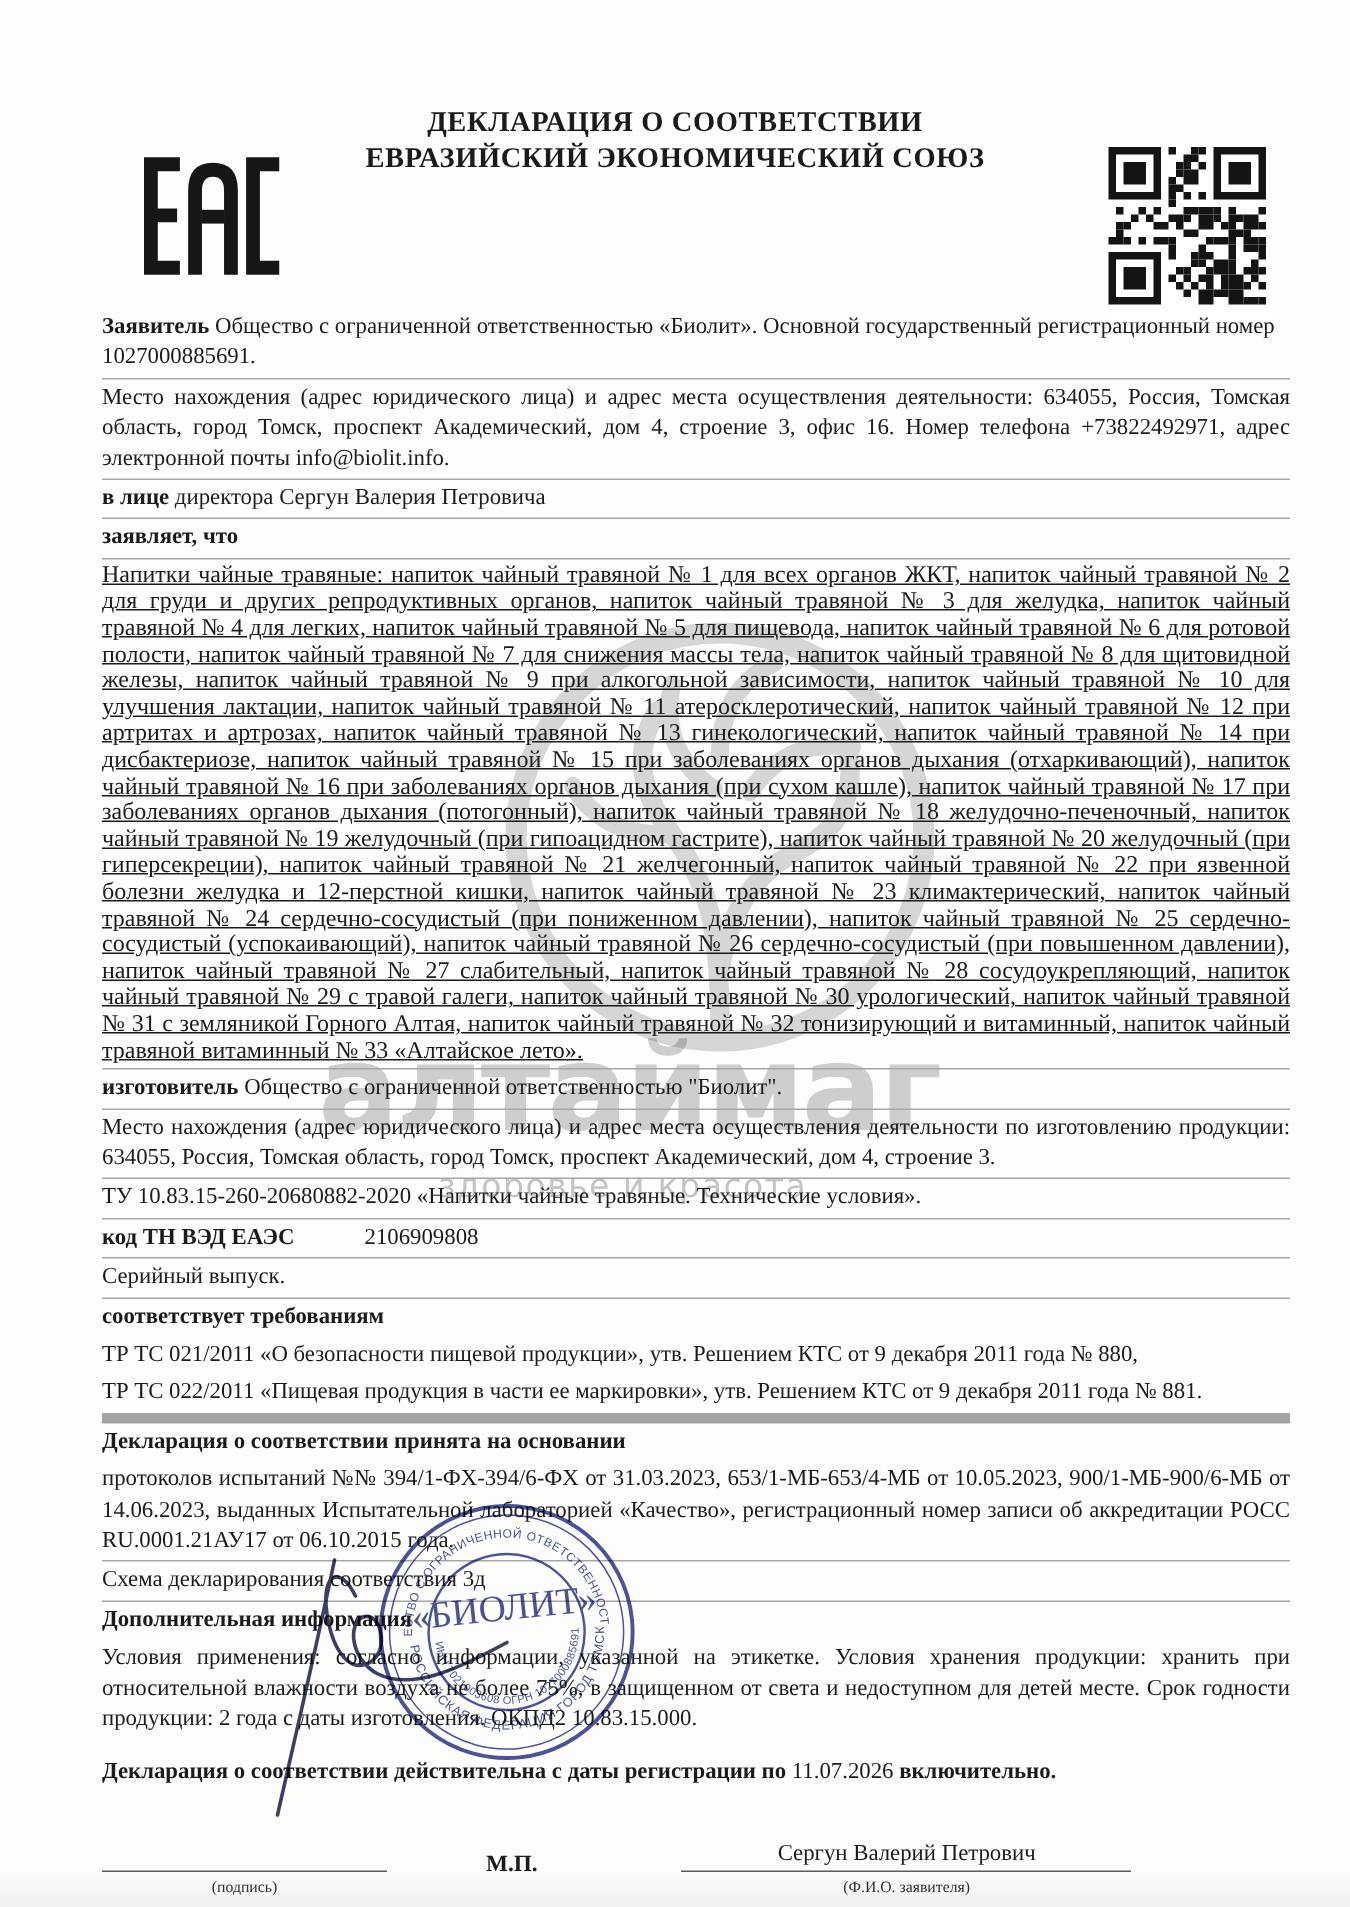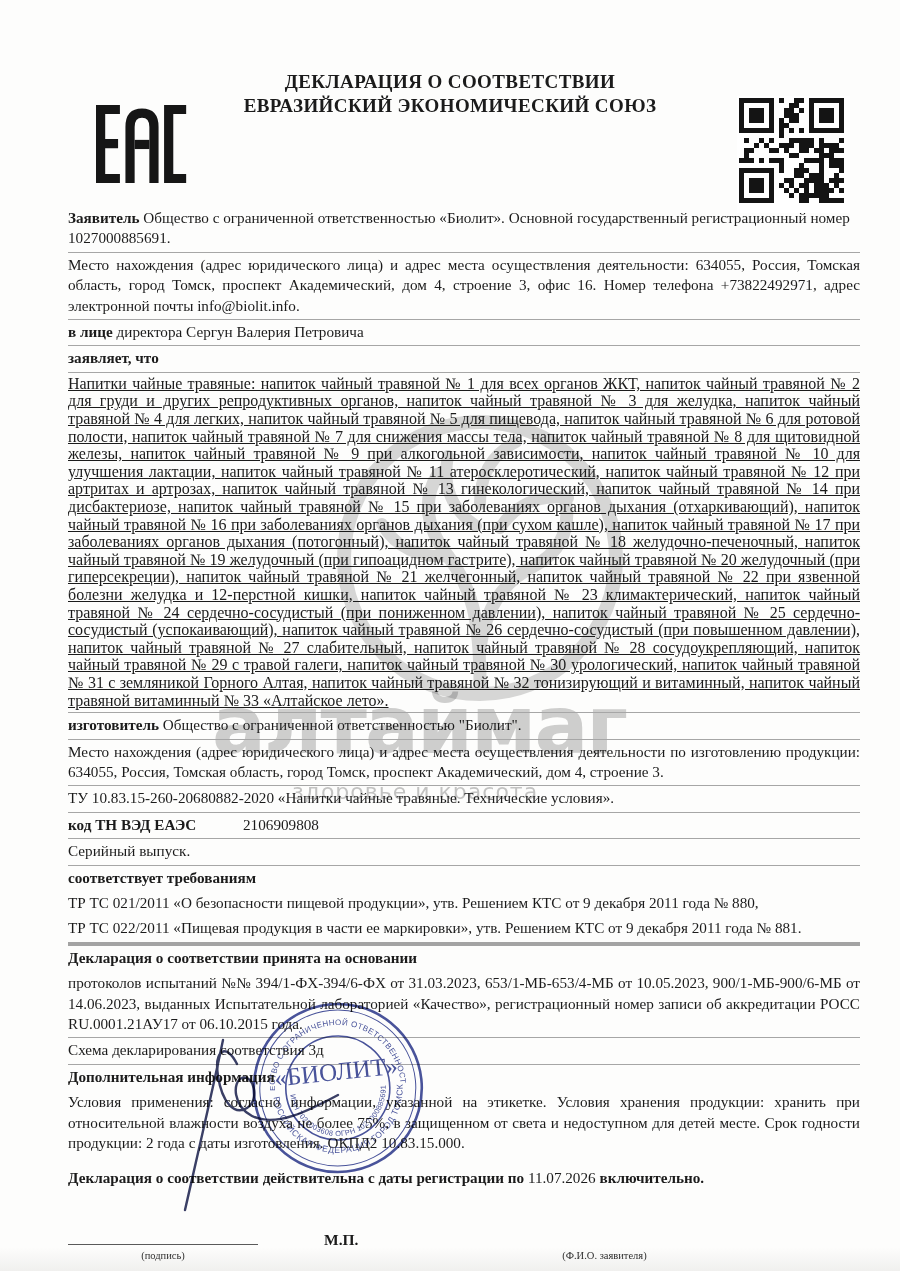--- a/index.html
+++ b/index.html
@@ -7,21 +7,21 @@
         font-family:"Liberation Serif",serif;color:#1b1b1b;overflow:hidden;}
   
   .hdr{position:absolute;top:70px;left:0;right:0;text-align:center;font-weight:bold;
        font-size:19px;line-height:24px;letter-spacing:.4px;}
   .eac{position:absolute;left:96px;top:102px;}
   .qr{position:absolute;left:737px;top:96px;background:#fff;}
   
   .content{position:absolute;left:68px;width:792px;top:206px;font-size:15.2px;line-height:20.4px;}
   .row{border-bottom:1px solid #a6a6a6;padding:2px 0 3px;}
   .row.nb{border-bottom:none;}
-  .row.dark{border-bottom:4px solid #a3a3a3;}
+  .row.dark{border-bottom:7px solid #a3a3a3;}
   .just{text-align:justify;}
   .b{font-weight:bold;}
   .products{font-size:16px;line-height:17.6px;text-decoration:underline;}
   .tnved-row{display:flex;}
   .tnved-row .lab{flex:0 0 175px;}
   .validity{margin-top:12px;font-weight:bold;}
   .validity .dt{font-weight:normal;}
   
   .sigblock{display:flex;align-items:flex-end;margin-top:14px;height:64px;}
   .sigcol{width:190px;text-align:center;}
@@ -283,20 +283,21 @@
       <span>включительно.</span>
     </div>
 
     <div class="sigblock">
       <div class="sigcol">
         <div class="sigline"></div>
         <div class="small-lab">(подпись)</div>
       </div>
       <div class="mp">М.П.</div>
       <div class="fiocol">
+        <div class="nm">Сергун Валерий Петрович</div>
         <div class="small-lab">(Ф.И.О. заявителя)</div>
       </div>
     </div>
 
     <div class="regrow">
       <span class="lab">Регистрационный номер декларации о соответствии:</span>
       <span class="val">ЕАЭС N RU Д-RU. РА05.В.42508/23</span>
     </div>
 
   </div>

